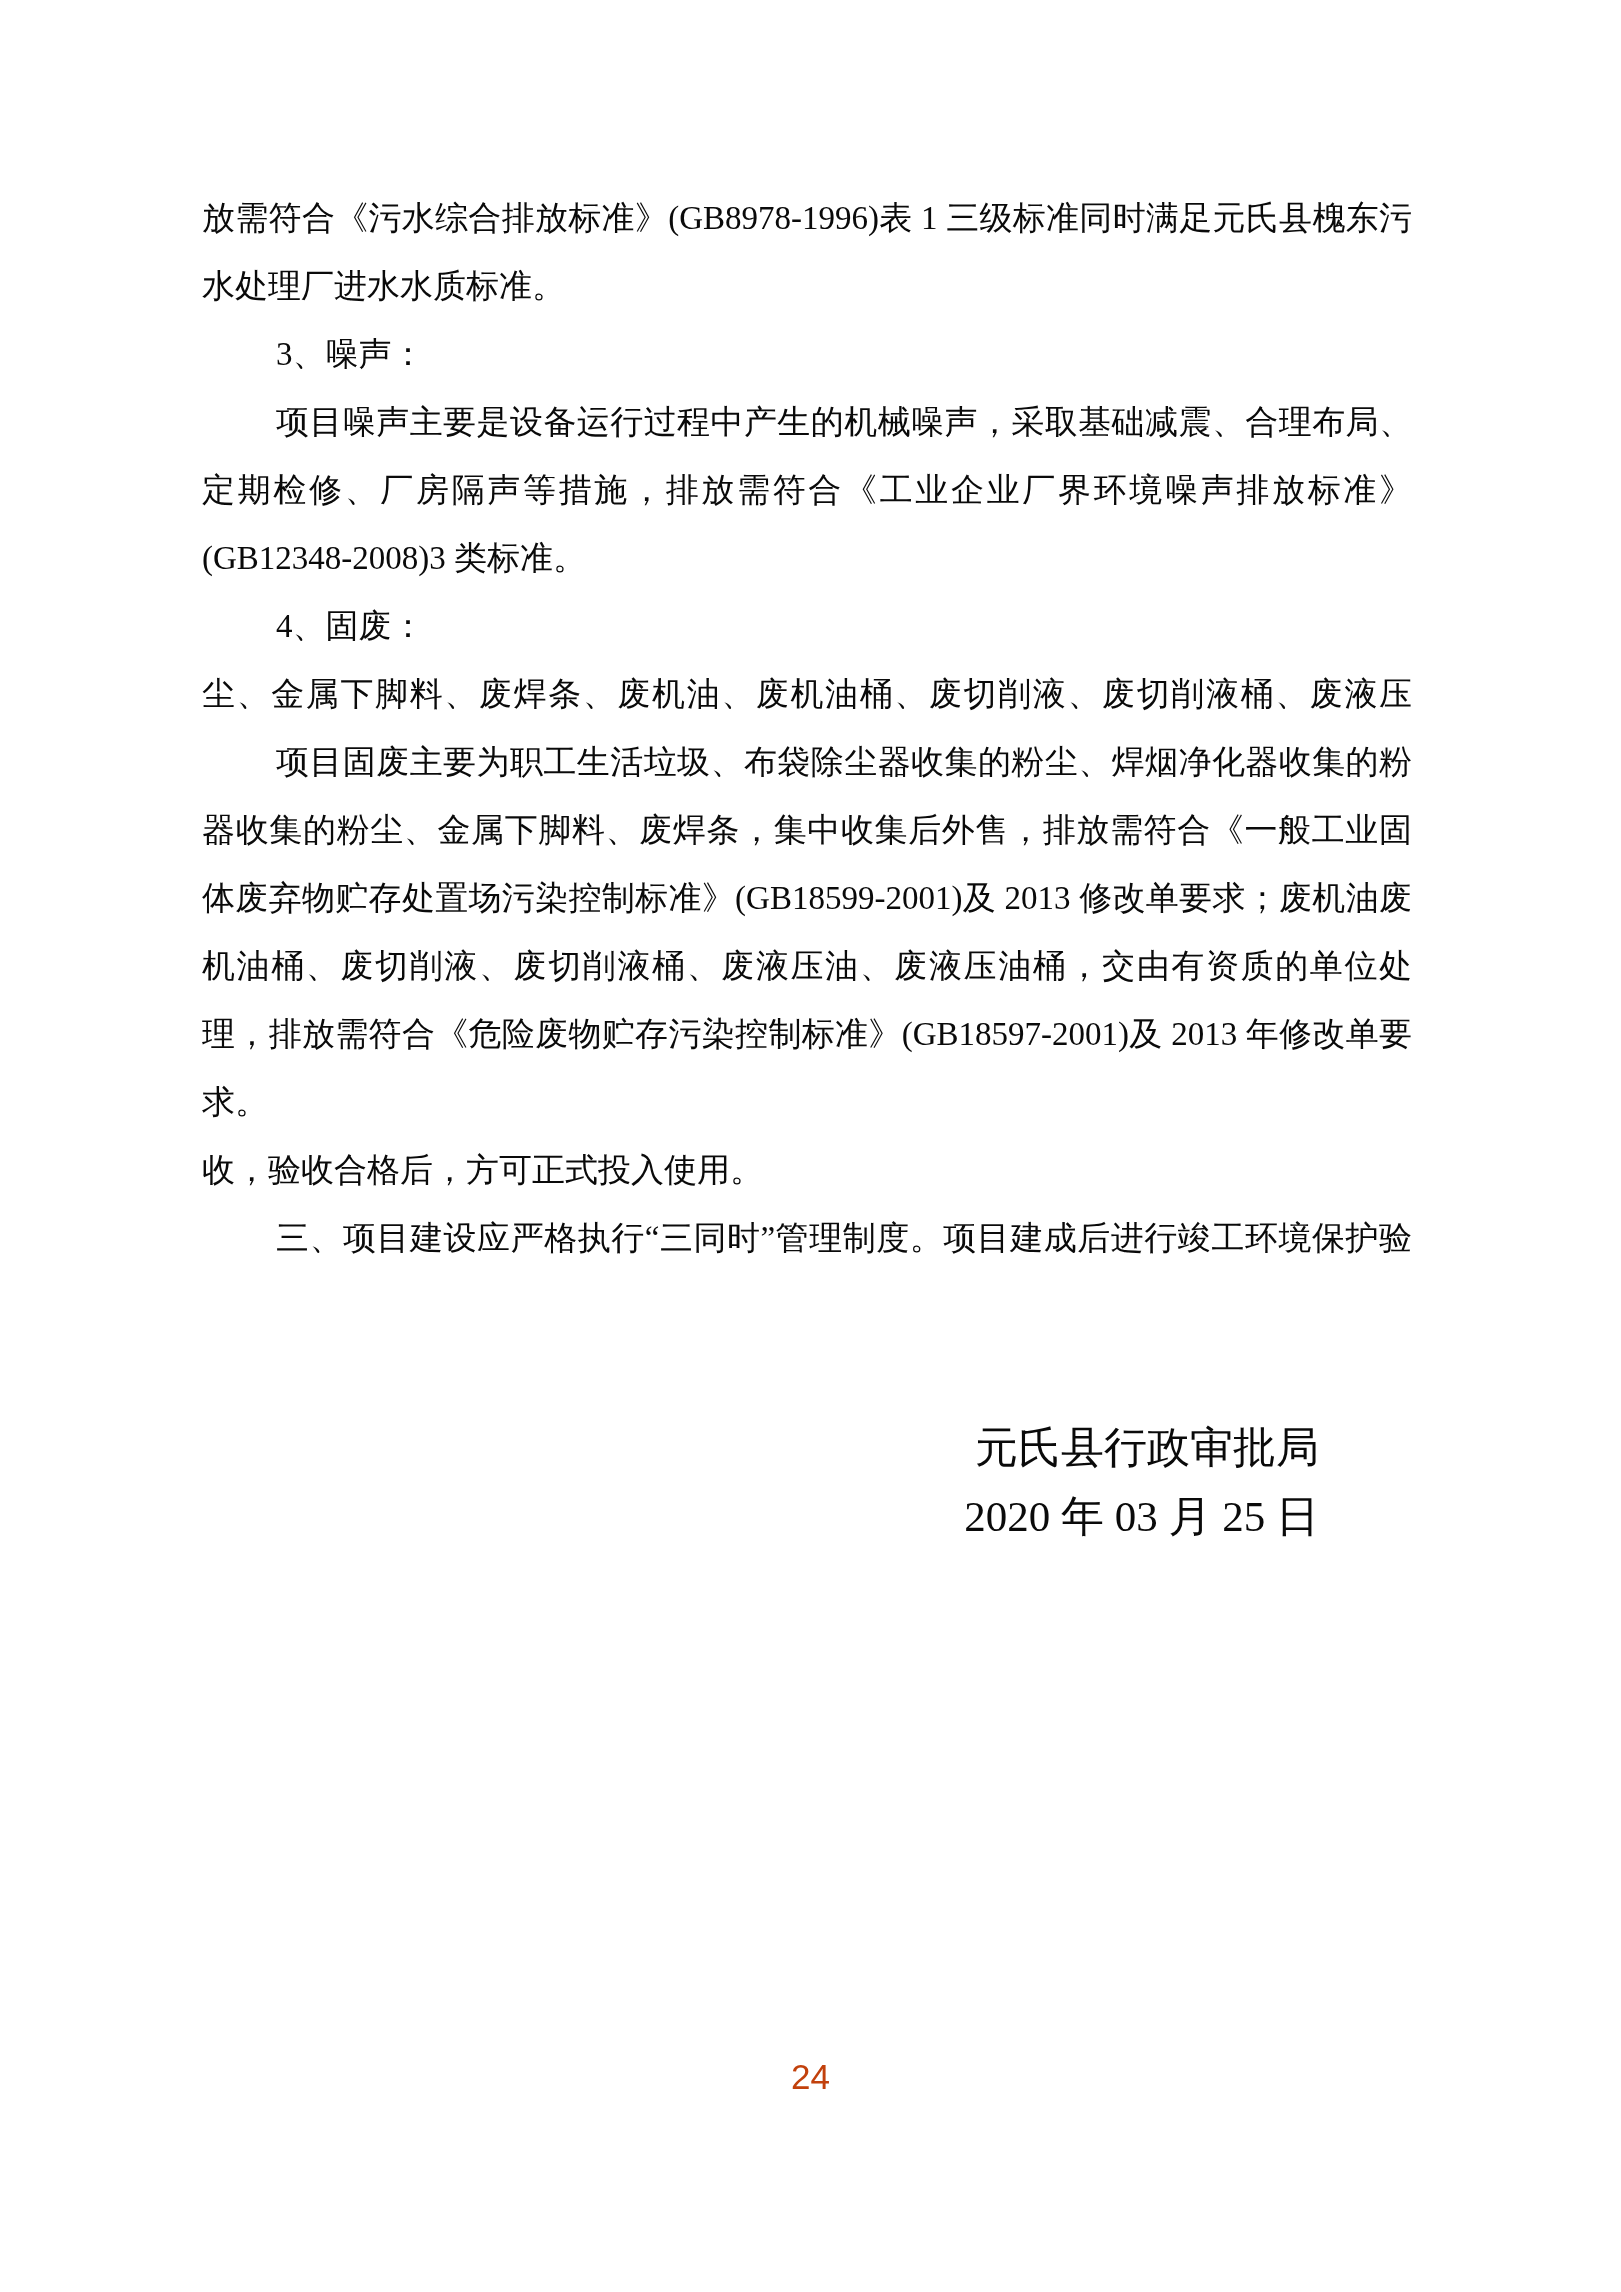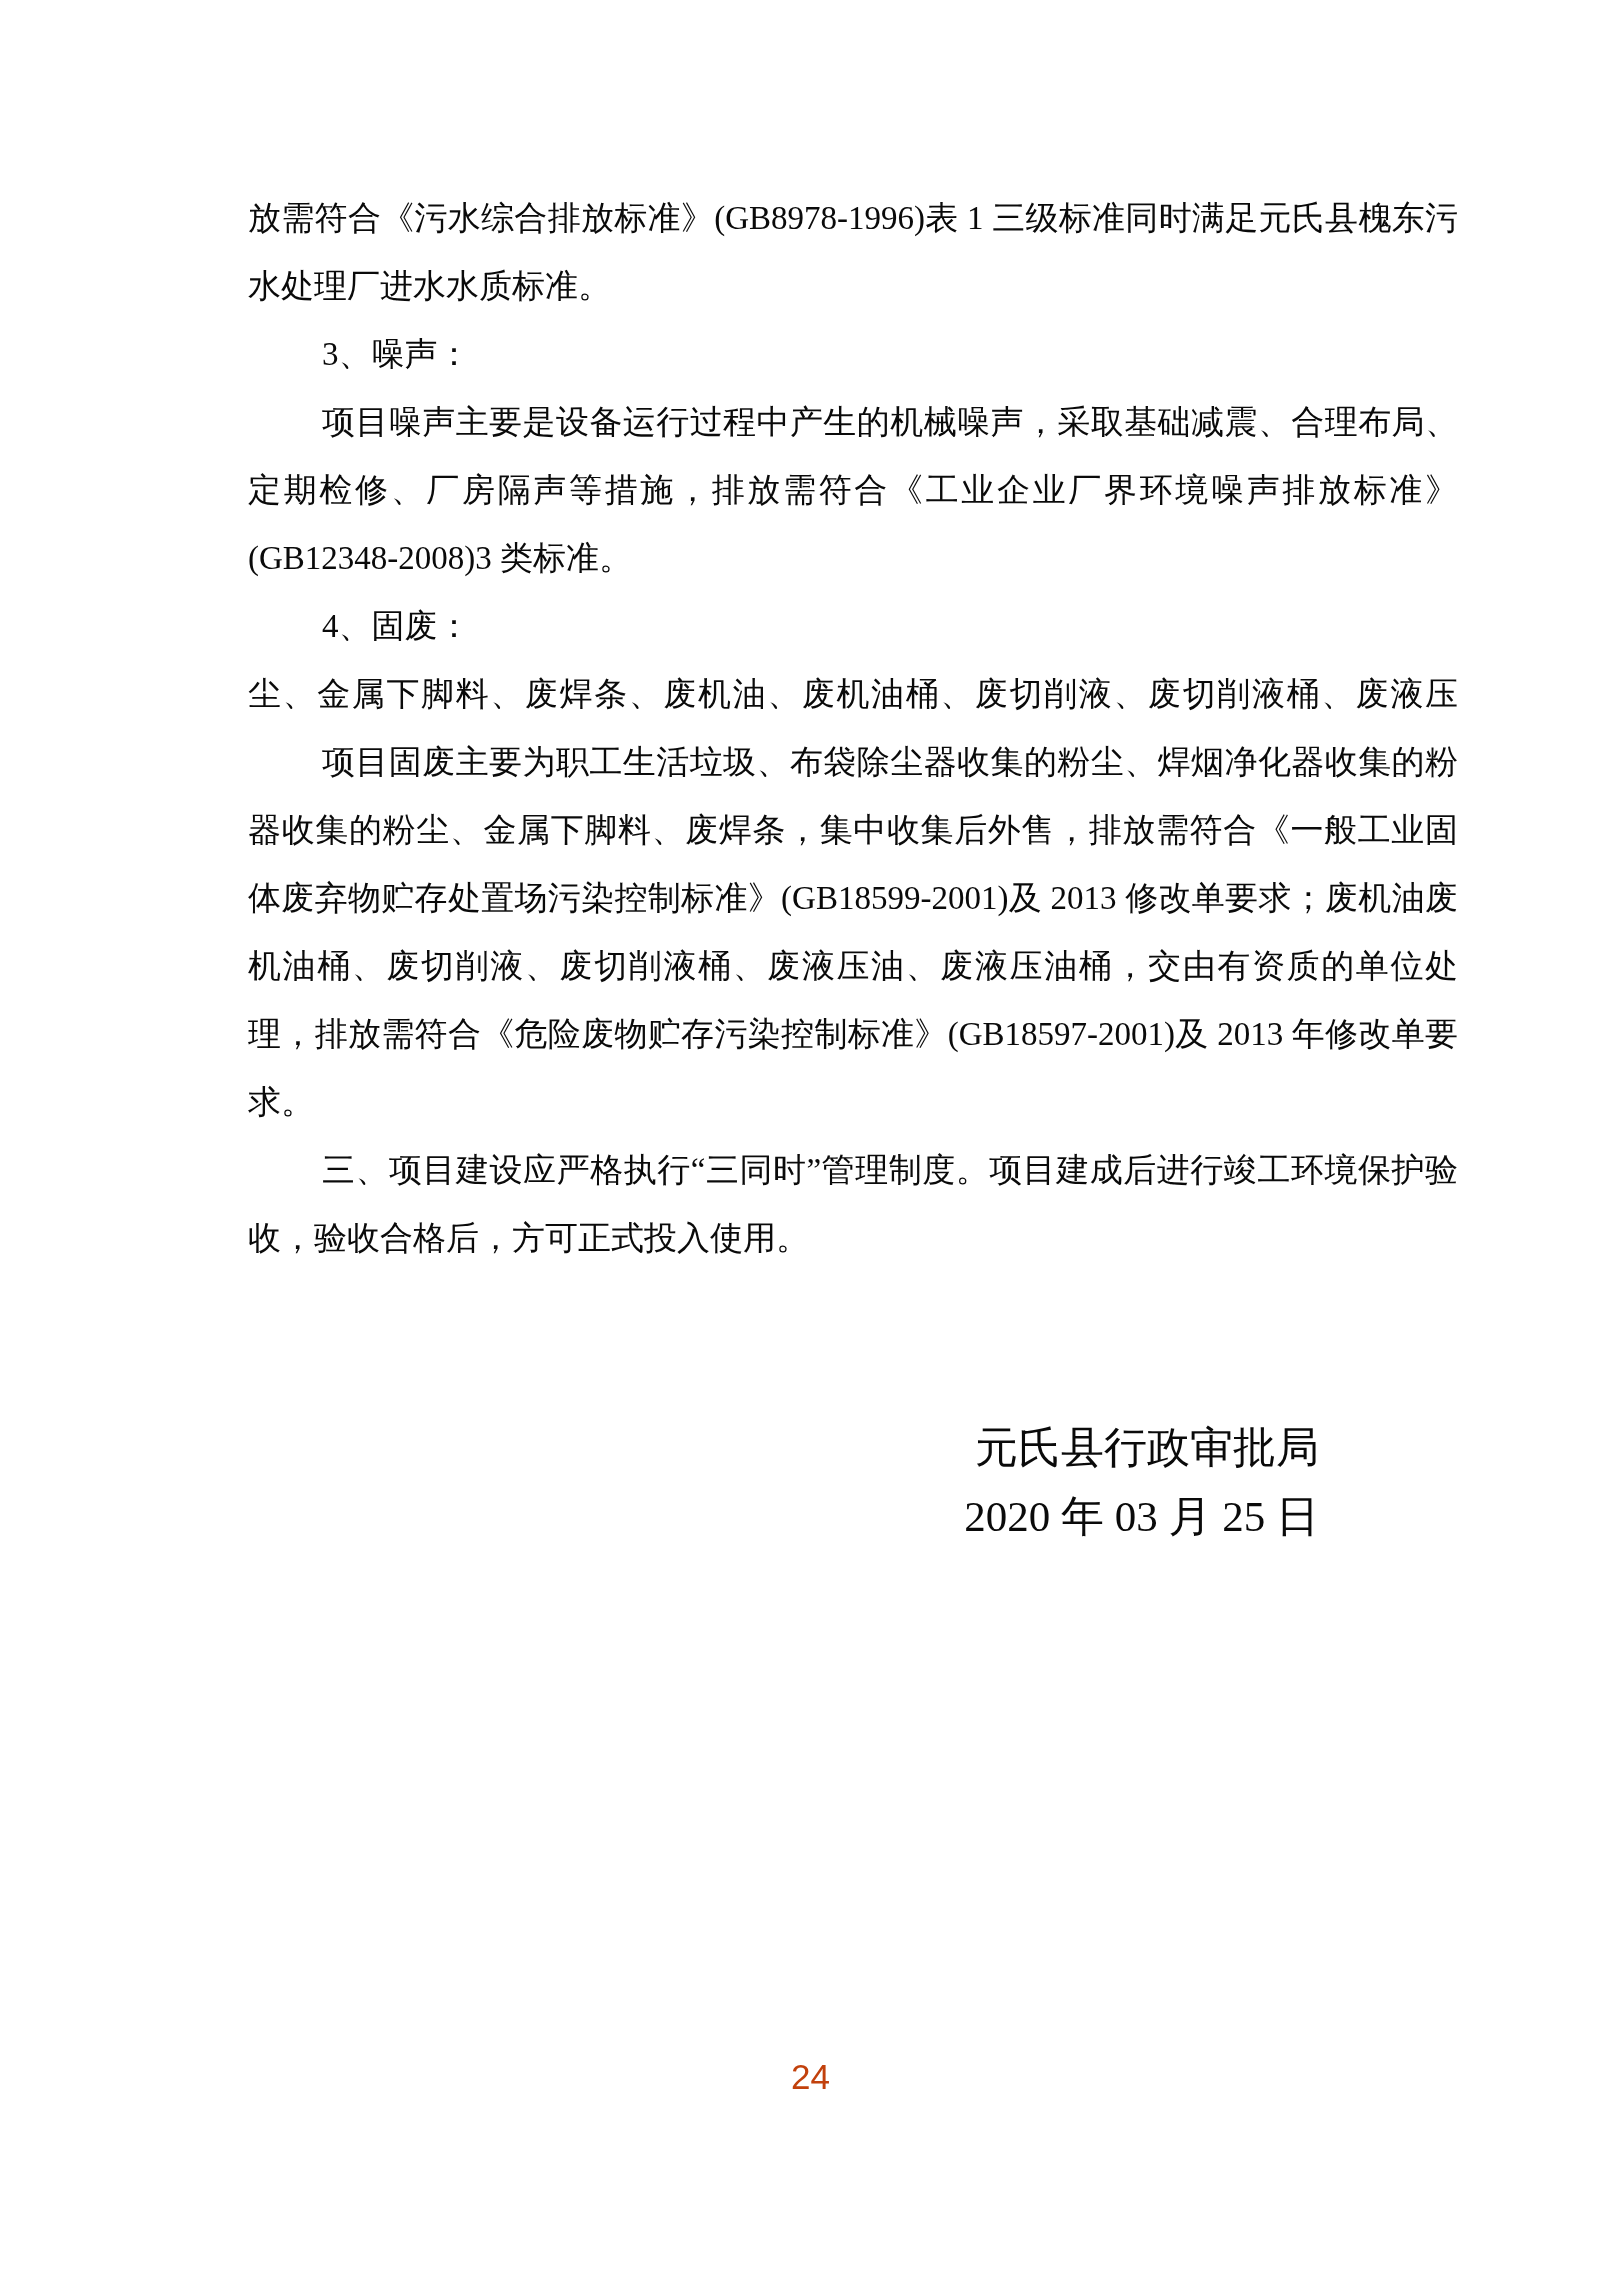--- a/index.html
+++ b/index.html
@@ -18,21 +18,20 @@
     font-family: "Liberation Serif", "DejaVu Serif", serif;
     overflow: hidden;
   }
   .doc-body {
     position: absolute;
     left: 202px;
     top: 184px;
     width: 1210px;
     font-size: 33px;
     line-height: 68px;
-    margin-left: 46px;
   }
   .line {
     white-space: nowrap;
     text-align: justify;
   }
   .line.fill {
     text-align-last: justify;
     -moz-text-align-last: justify;
   }
   .line.indent {
@@ -72,22 +71,22 @@
       <div class="line fill">定期检修、厂房隔声等措施，排放需符合《工业企业厂界环境噪声排放标准》</div>
       <div class="line">(GB12348-2008)3 类标准。</div>
       <div class="line indent">4、固废：</div>
       <div class="line fill">尘、金属下脚料、废焊条、废机油、废机油桶、废切削液、废切削液桶、废液压</div>
       <div class="line fill indent">项目固废主要为职工生活垃圾、布袋除尘器收集的粉尘、焊烟净化器收集的粉</div>
       <div class="line fill">器收集的粉尘、金属下脚料、废焊条，集中收集后外售，排放需符合《一般工业固</div>
       <div class="line fill">体废弃物贮存处置场污染控制标准》(GB18599-2001)及 2013 修改单要求；废机油废</div>
       <div class="line fill">机油桶、废切削液、废切削液桶、废液压油、废液压油桶，交由有资质的单位处</div>
       <div class="line fill">理，排放需符合《危险废物贮存污染控制标准》(GB18597-2001)及 2013 年修改单要</div>
       <div class="line">求。</div>
+      <div class="line">收，验收合格后，方可正式投入使用。</div>
       <div class="line fill indent">三、项目建设应严格执行“三同时”管理制度。项目建成后进行竣工环境保护验</div>
-      <div class="line">收，验收合格后，方可正式投入使用。</div>
     </main>
 
   <div class="signature">
     <div class="sig-line">元氏县行政审批局</div>
     <div class="sig-line">2020 年 03 月 25 日</div>
   </div>
 
   <footer class="page-number">24</footer>
 
 </div>

